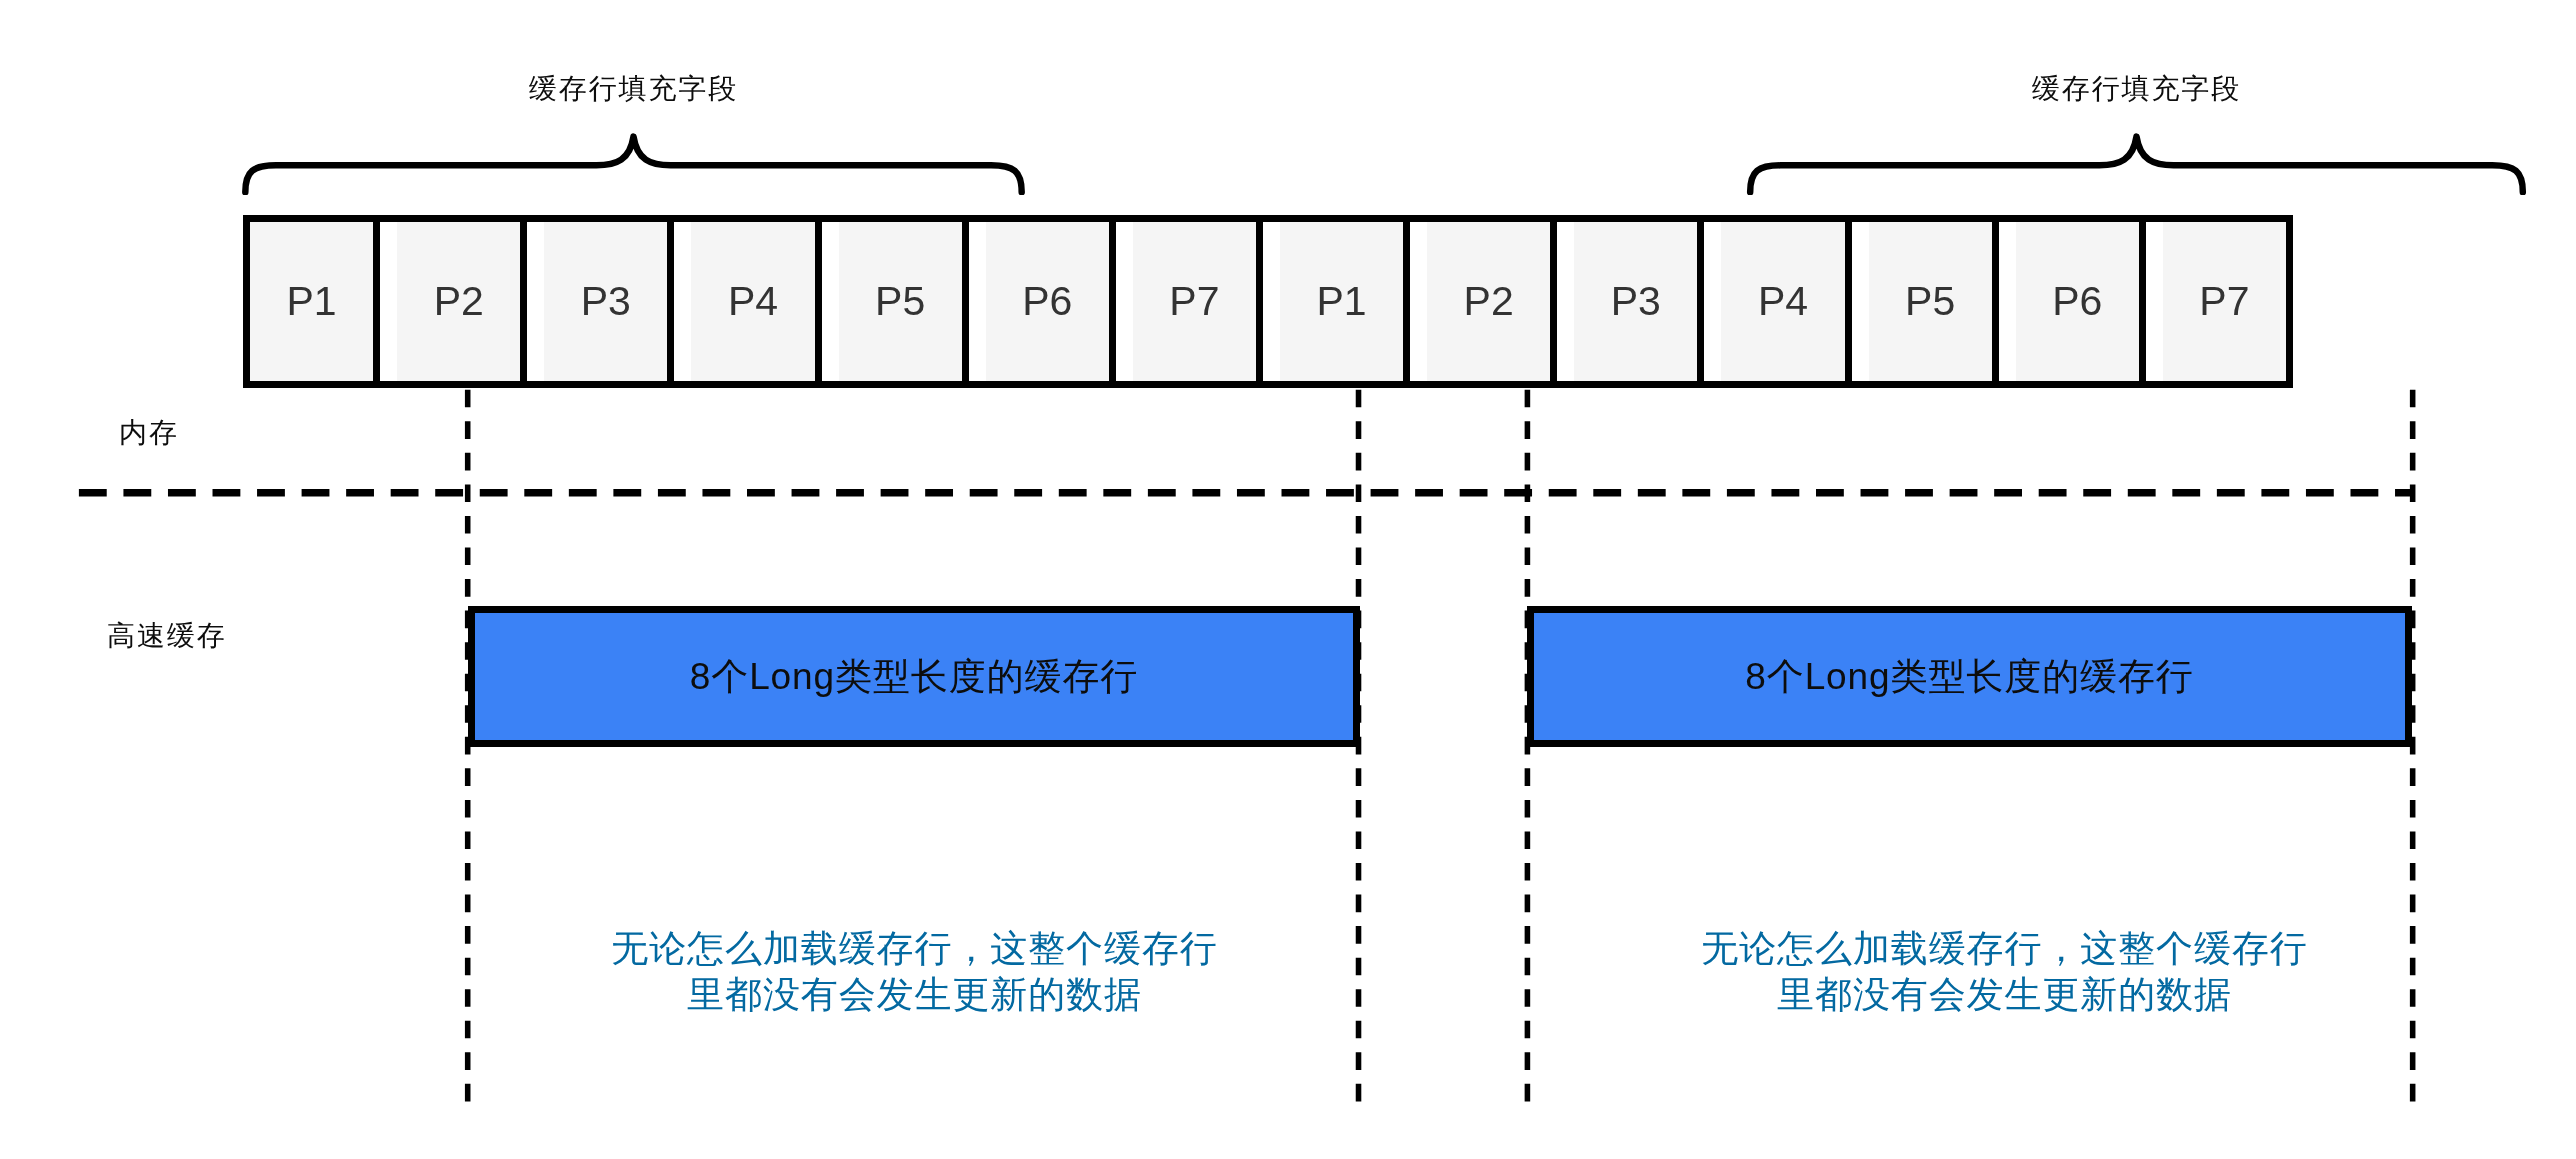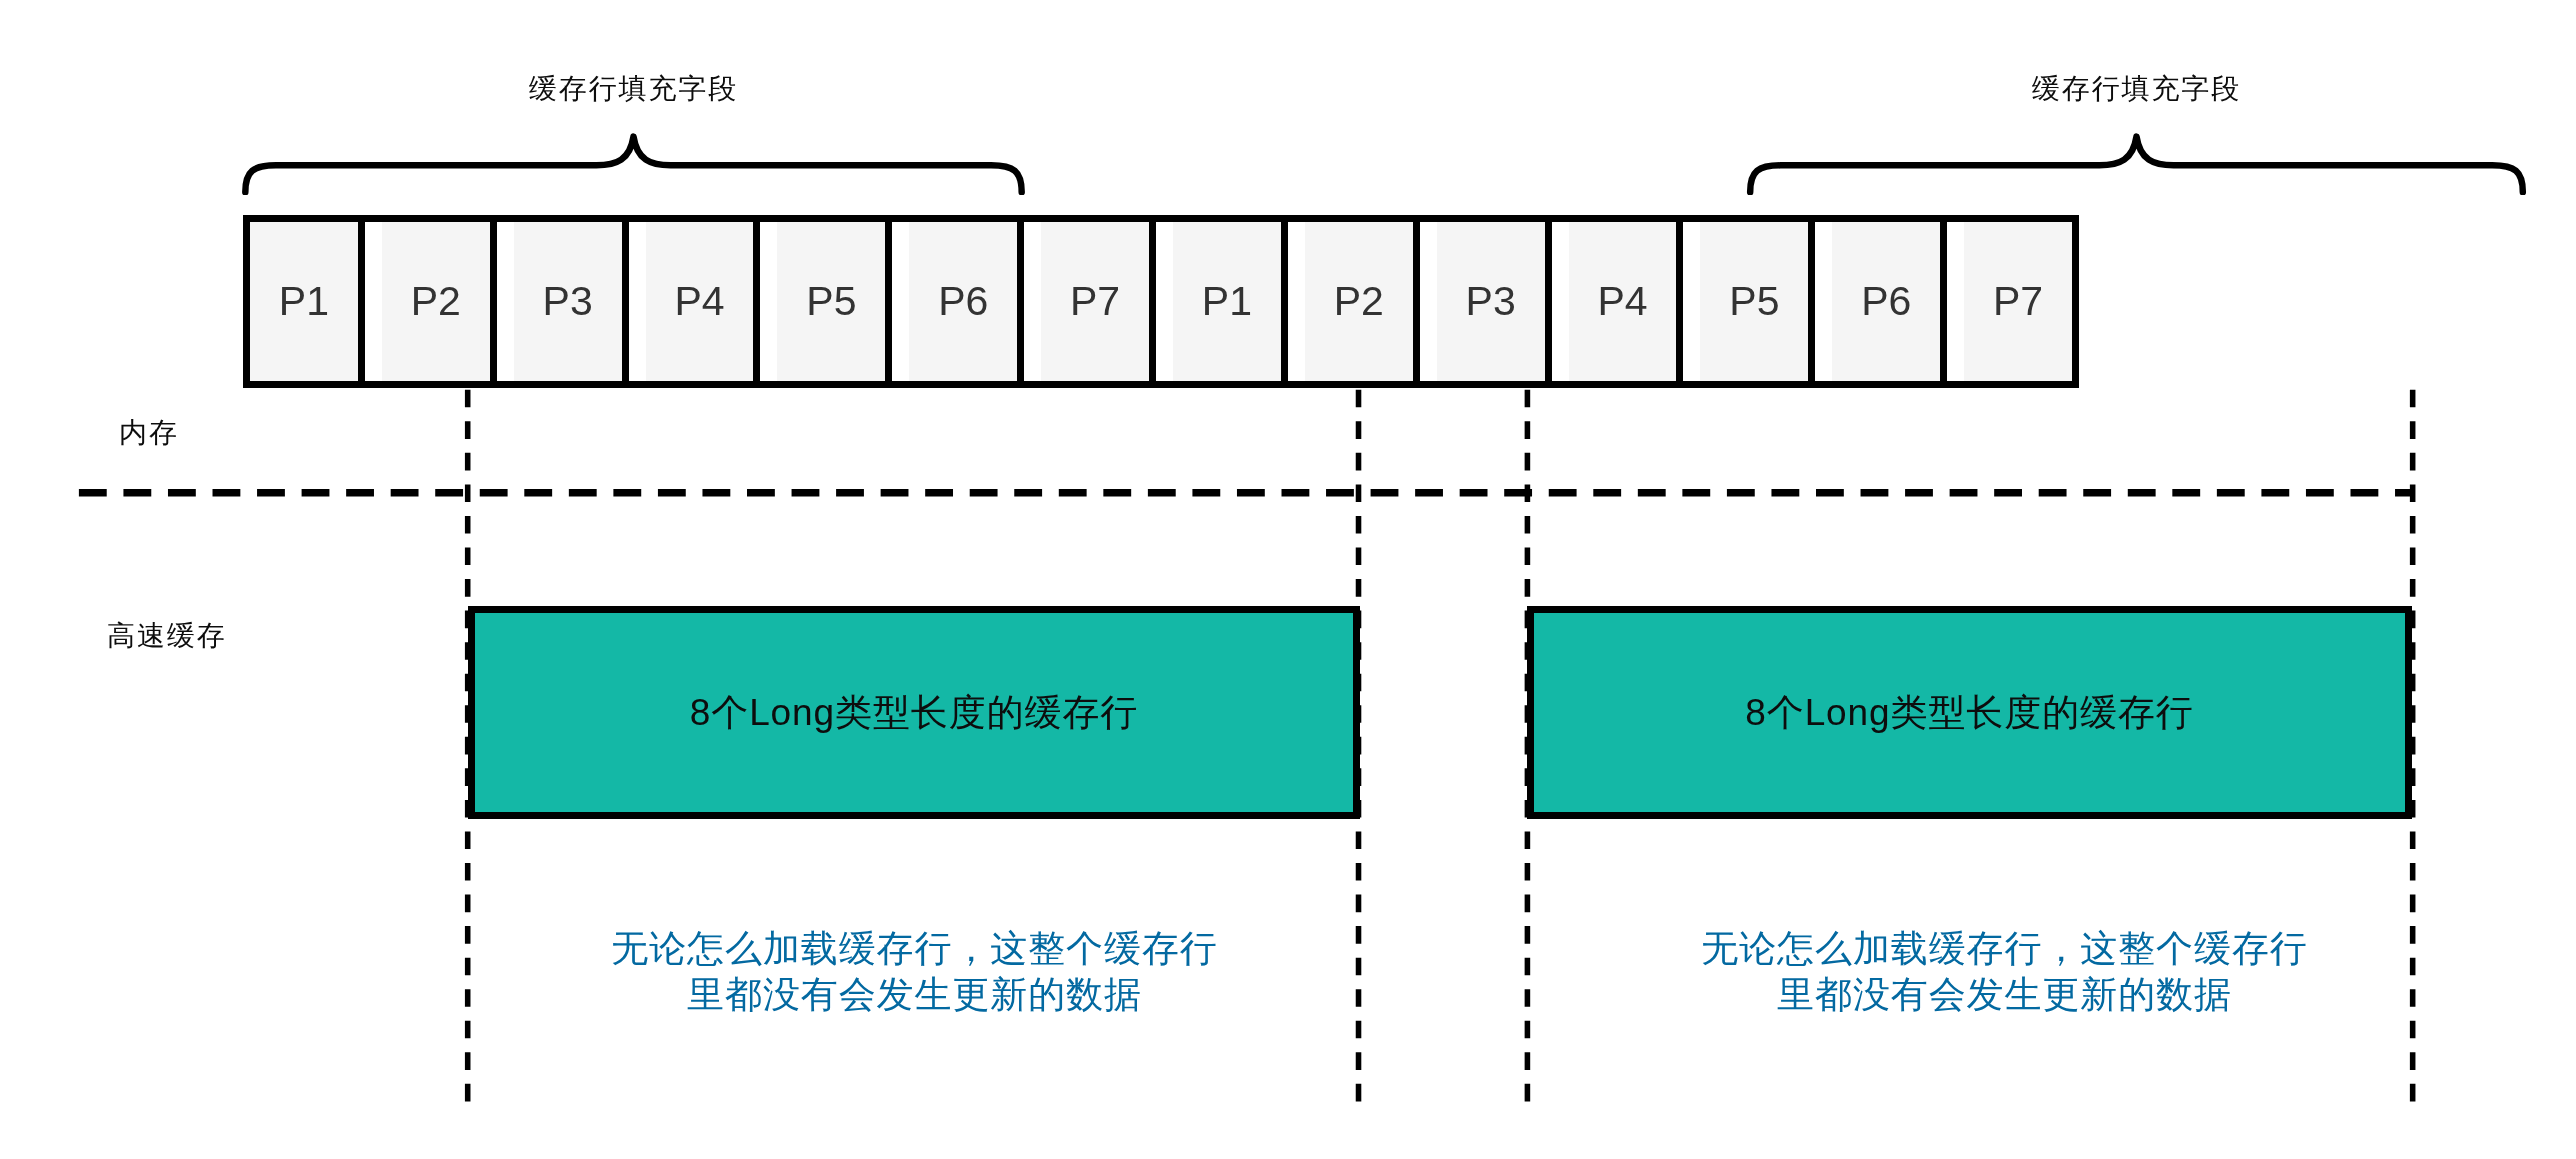--- a/index.html
+++ b/index.html
@@ -7,33 +7,33 @@
     position:relative;width:2576px;height:1159px;background:#ffffff;overflow:hidden;
     font-family:"Liberation Sans","DejaVu Sans",sans-serif;color:#000;
   }
   .brace-label{
     position:absolute;top:65px;height:48px;display:flex;align-items:center;justify-content:center;
     font-size:28px;color:#0d0d0d;letter-spacing:1.9px;
   }
   .brace-svg{position:absolute;top:132px;height:63px;}
   
   .mem-row{
-    position:absolute;left:243px;top:215px;width:1836px;height:173px;
+    position:absolute;left:243px;top:215px;width:2050px;height:173px;
     border:7.4px solid #000;box-sizing:border-box;display:flex;background:#fff;z-index:2;gap:17px;
   }
   .cell{
     box-sizing:border-box;border-right:7.4px solid #000;display:flex;align-items:center;justify-content:center;
   }
   .cell.pad{flex:1 1 0;background:#f5f5f5;font-size:41px;color:#333;}
   .cell.final{flex:0 0 722px;background:#63a99b;flex-direction:column;line-height:46px;font-size:37px;color:#0d0d0d;text-align:center;}
   .cell:last-child{border-right:none;}
   .section-label{position:absolute;font-size:28px;color:#0d0d0d;letter-spacing:1.9px;z-index:2;}
   .dash-layer{position:absolute;left:0;top:0;width:2576px;height:1159px;z-index:1;}
   .cache-box{
-    position:absolute;top:606px;height:213px;border:7.4px solid #000;box-sizing:border-box;background:#14b8a6;
+    position:absolute;top:606px;height:141px;border:7.4px solid #000;box-sizing:border-box;background:#3b82f6;
     display:flex;align-items:center;justify-content:center;font-size:37px;color:#0d0d0d;z-index:2;letter-spacing:0.9px;
   }
   .note{
     position:absolute;top:926px;width:891px;text-align:center;font-size:37px;line-height:46px;color:#0369a1;z-index:2;letter-spacing:0.9px;
   }
 </style>
 </head>
 <body>
 
 <div class="canvas">

